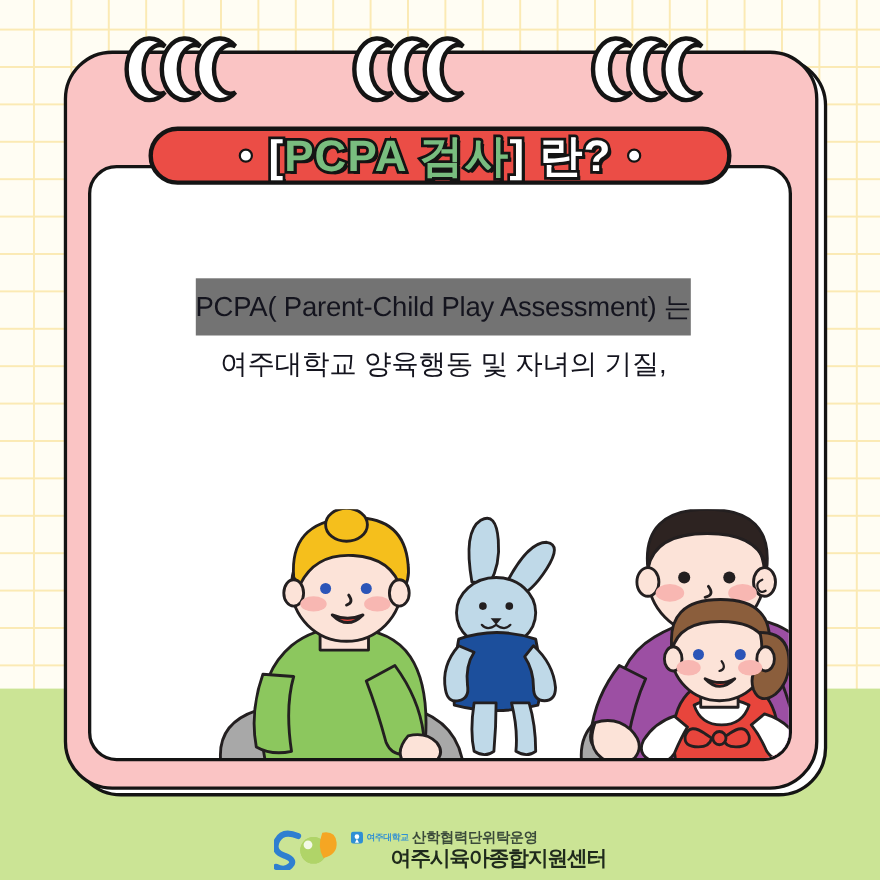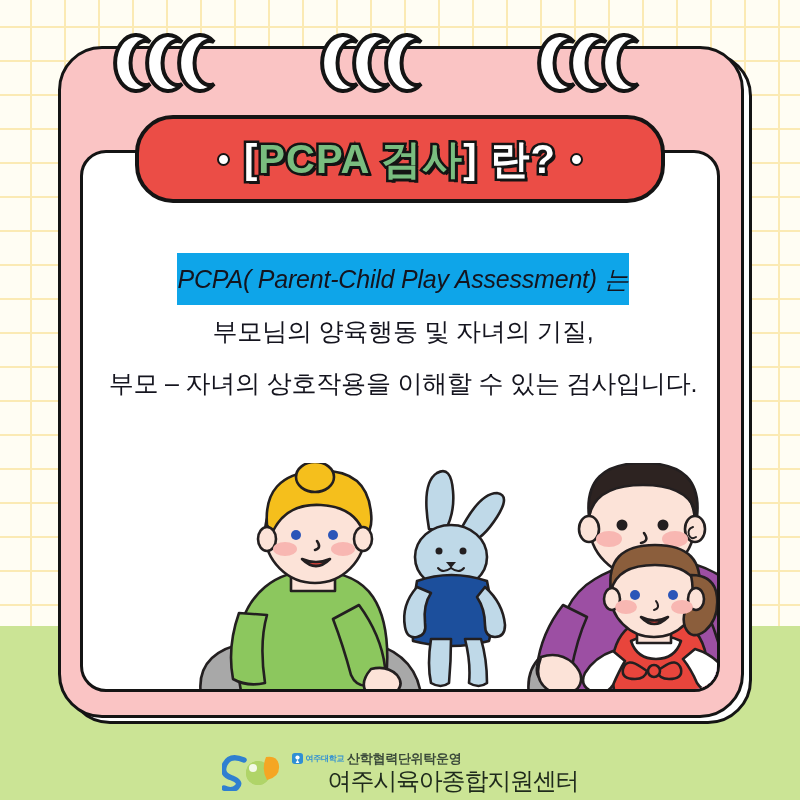--- a/index.html
+++ b/index.html
@@ -38,21 +38,21 @@
   
   .inner-panel {
     position:absolute; left:80px; top:150px; width:640px; height:542px;
     background:#ffffff; border:3px solid #141414; border-radius:26px;
     overflow:hidden;
   }
   
   .rings { position:absolute; left:0; top:0; width:800px; height:120px; }
   
   .title-badge {
-    position:absolute; left:135px; top:115px; width:530px; height:88px;
+    position:absolute; left:135px; top:115px; width:530px; height:53px;
     background:#eb4d46; border:4px solid #141414; border-radius:38px;
     display:flex; align-items:center; justify-content:center; gap:14px;
   }
   .badge-dot {
     width:13px; height:13px; border-radius:50%;
     background:#ffffff; border:2px solid #141414; flex:none;
   }
   .title-text {
     font-size:40px; font-weight:bold; letter-spacing:1px;
     white-space:nowrap; line-height:1;
@@ -64,36 +64,36 @@
   .t-green { color:#79bd7f; }
   
   .body-text {
     position:absolute; left:0; top:100px; width:640px;
     text-align:center; color:#14141e;
   }
   .body-line {
     font-size:25px; line-height:52px; white-space:nowrap;
     letter-spacing:-0.2px;
   }
-  .body-line.hl { display:inline-block; background:#0ea5e9; padding:0 0;font-style:italic; }
+  .body-line.hl { display:inline-block; background:#737373; padding:0 0; }
   .hl-wrap { text-align:center; }
   
   .illus { position:absolute; left:80px; top:310px; width:640px; height:232px; }
   
   .footer {
     position:absolute; left:0; top:742px; width:800px; height:58px;
     display:flex; align-items:center; justify-content:center; gap:8px;
   }
   .footer-logo { width:62px; height:40px; flex:none; }
   .footer-right { display:flex; flex-direction:column; align-items:flex-start; }
   .footer-sub { display:flex; align-items:center; gap:3px; margin-bottom:1px; }
   .uni-mark { width:11px; height:11px; flex:none; }
   .uni-name { font-size:8px; font-weight:bold; color:#2f8fd4; letter-spacing:-0.3px; }
   .uni-desc { font-size:13px; font-weight:bold; color:#3b4a3a; letter-spacing:-0.3px; }
-  .center-name { font-size:24px; font-weight:normal; color:#1f2a1c; letter-spacing:-1.2px; line-height:1;margin-left:36px; }
+  .center-name { font-size:19px; font-weight:bold; color:#1f2a1c; letter-spacing:-1.2px; line-height:1;margin-left:36px; }
 </style>
 </head>
 <body>
 
 <div id="stage">
 
   <div class="bg-grid"></div>
   <div class="bg-green"></div>
 
   <div class="card-shadow"></div>
@@ -115,22 +115,21 @@
       <path d="M638 84 a21 28 0 1 1 0 -42 a15 22 0 1 0 0 42 z"></path>
     </g>
   </svg>
 
   <div class="inner-panel">
 
     <div class="body-text">
       <div class="hl-wrap">
         <span class="body-line hl">PCPA( Parent-Child Play Assessment) 는</span>
       </div>
-      <div class="body-line">부모님의 양육행동 및 자녀의 기질,</div>
-      <div class="body-line">부모 – 자녀의 상호작용을 이해할 수 있는 검사입니다.</div>
+      <div class="body-line">여주대학교 양육행동 및 자녀의 기질,</div>
     </div>
 
     <svg class="illus" viewBox="0 0 640 232">
       <g stroke="#231f20" stroke-width="2.6" stroke-linecap="round" stroke-linejoin="round">
 
         <path d="M38 232 q-6 -42 44 -52 q62 -12 118 -2 q52 10 58 54 z" fill="#a8a8a8"></path>
 
         <path d="M78 228 q-14 -72 24 -104 q22 -18 54 -16 q38 2 54 26 q20 30 12 94 z" fill="#8cc75e"></path>
 
         <path d="M76 150 q-12 34 -6 66 q14 8 32 4 q-6 -40 2 -68 z" fill="#8cc75e"></path>

